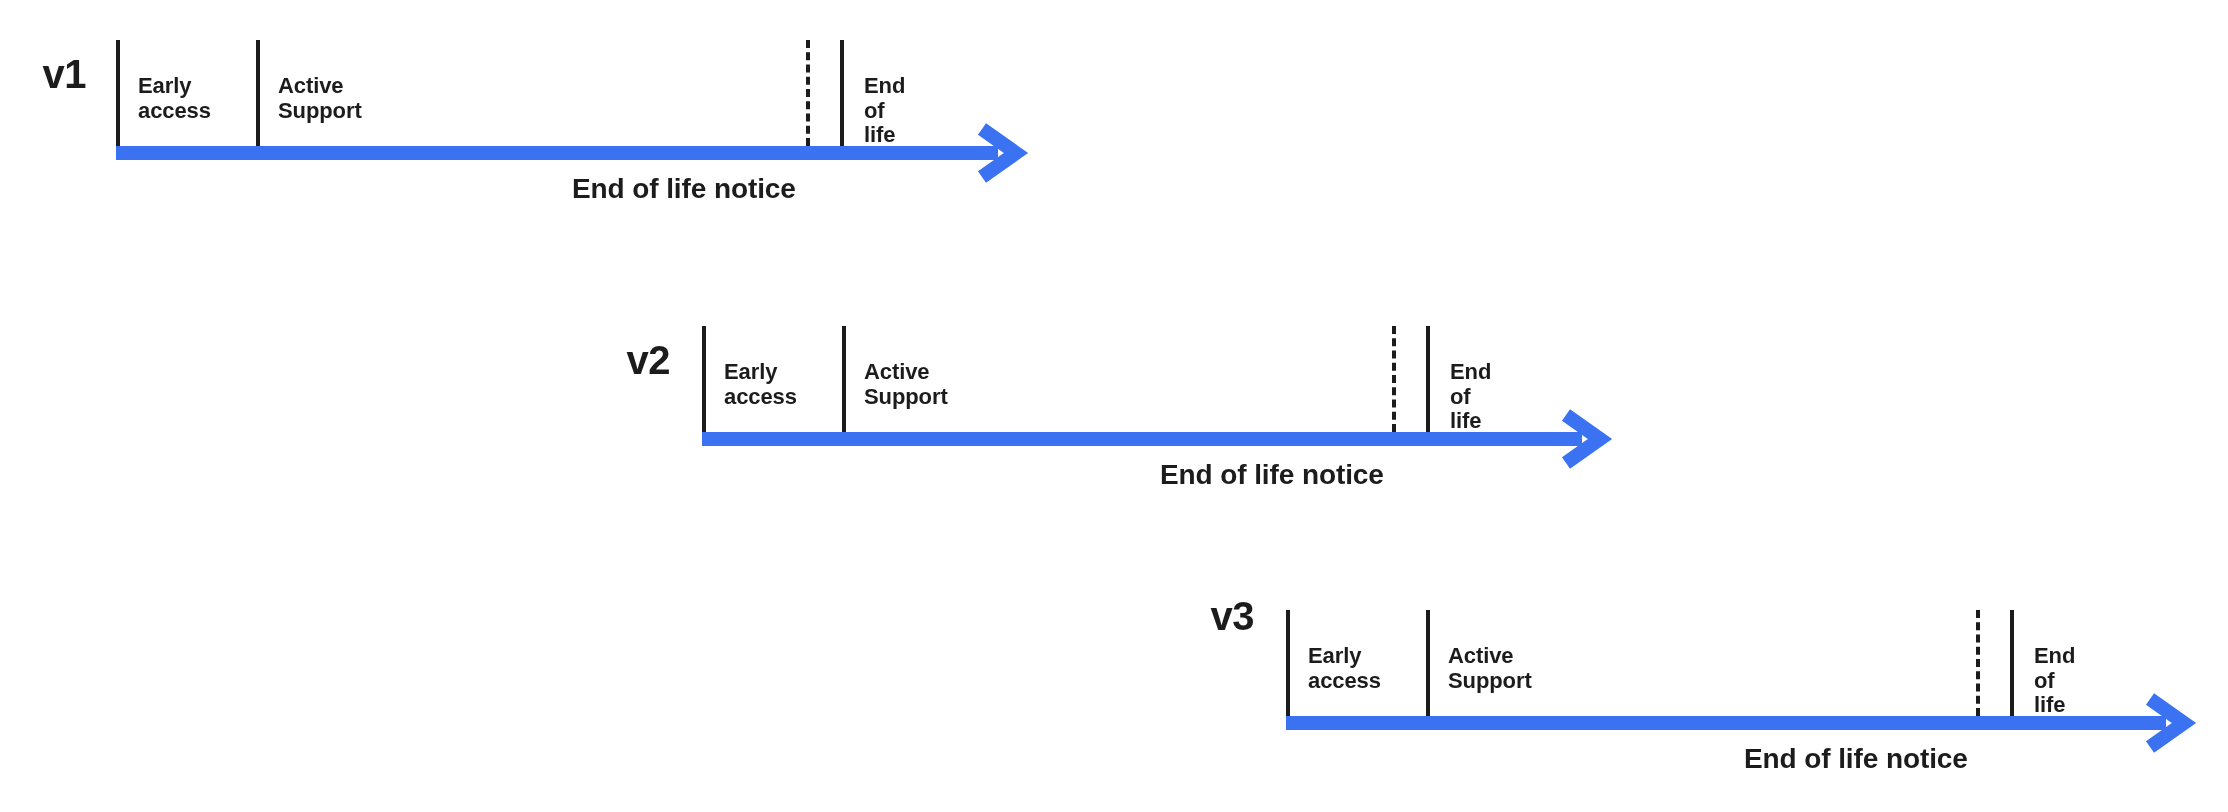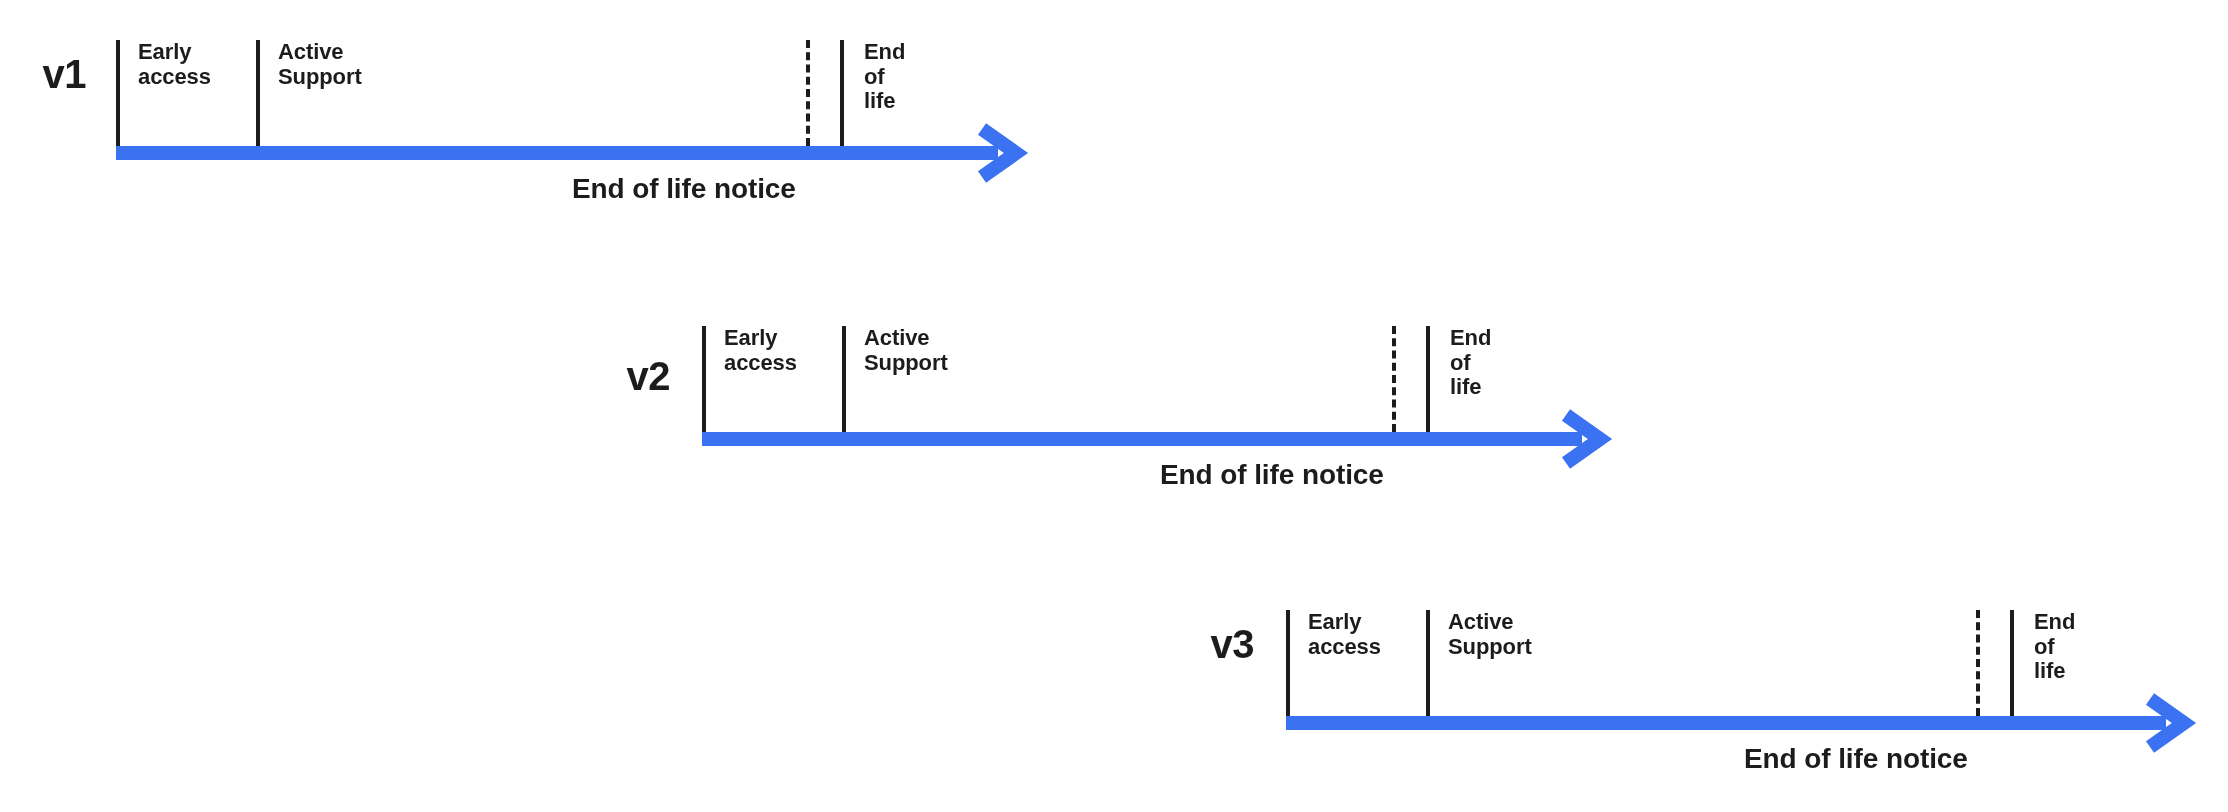--- a/index.html
+++ b/index.html
@@ -68,20 +68,21 @@
 
   
   .phase-label {
     position: absolute;
     font-size: 22px;
     font-weight: 700;
     color: #1c1c1c;
     line-height: 1.12;
     white-space: pre-line;
     letter-spacing: -0.1px;
+    margin-top: 34px;
   }
 
   
   .notice-label {
     position: absolute;
     font-size: 28px;
     font-weight: 700;
     color: #1c1c1c;
     line-height: 1.1;
     white-space: nowrap;
@@ -106,40 +107,40 @@
     <div class="timeline-bar" style="left: 116px; top: 146px; width: 882px;"></div>
     <div class="arrow-head" style="left: 976px; top: 126px;">
       <svg viewBox="0 0 46 54" width="46" height="54" aria-hidden="true">
         <path d="M6 3 L40 27 L6 51" fill="none" stroke="#3b72f2" stroke-width="14" stroke-linecap="butt" stroke-linejoin="miter"></path>
       </svg>
     </div>
     <div class="notice-label" style="left: 572px; top: 174px;">End of life notice</div>
   </div>
 
   <div class="track">
-    <div class="version-label" style="left: 604px; top: 340px; width: 66px; margin-top: 16px;">v2</div>
+    <div class="version-label" style="left: 604px; top: 340px; width: 66px;">v2</div>
     <div class="phase-label" style="left: 724px; top: 326px;">Early
 access</div>
     <div class="phase-label" style="left: 864px; top: 326px;">Active Support</div>
     <div class="phase-label" style="left: 1450px; top: 326px;">End of life</div>
     <div class="marker" style="left: 702px; top: 326px; height: 106px;"></div>
     <div class="marker" style="left: 842px; top: 326px; height: 106px;"></div>
     <div class="marker dashed" style="left: 1392px; top: 326px; height: 106px;"></div>
     <div class="marker" style="left: 1426px; top: 326px; height: 106px;"></div>
     <div class="timeline-bar" style="left: 702px; top: 432px; width: 880px;"></div>
     <div class="arrow-head" style="left: 1560px; top: 412px;">
       <svg viewBox="0 0 46 54" width="46" height="54" aria-hidden="true">
         <path d="M6 3 L40 27 L6 51" fill="none" stroke="#3b72f2" stroke-width="14" stroke-linecap="butt" stroke-linejoin="miter"></path>
       </svg>
     </div>
     <div class="notice-label" style="left: 1160px; top: 460px;">End of life notice</div>
   </div>
 
   <div class="track">
-    <div class="version-label" style="left: 1188px; top: 624px; width: 66px;">v3</div>
+    <div class="version-label" style="left: 1188px; top: 596px; width: 66px;">v3</div>
     <div class="phase-label" style="left: 1308px; top: 610px;">Early
 access</div>
     <div class="phase-label" style="left: 1448px; top: 610px;">Active Support</div>
     <div class="phase-label" style="left: 2034px; top: 610px;">End of life</div>
     <div class="marker" style="left: 1286px; top: 610px; height: 106px;"></div>
     <div class="marker" style="left: 1426px; top: 610px; height: 106px;"></div>
     <div class="marker dashed" style="left: 1976px; top: 610px; height: 106px;"></div>
     <div class="marker" style="left: 2010px; top: 610px; height: 106px;"></div>
     <div class="timeline-bar" style="left: 1286px; top: 716px; width: 880px;"></div>
     <div class="arrow-head" style="left: 2144px; top: 696px;">

